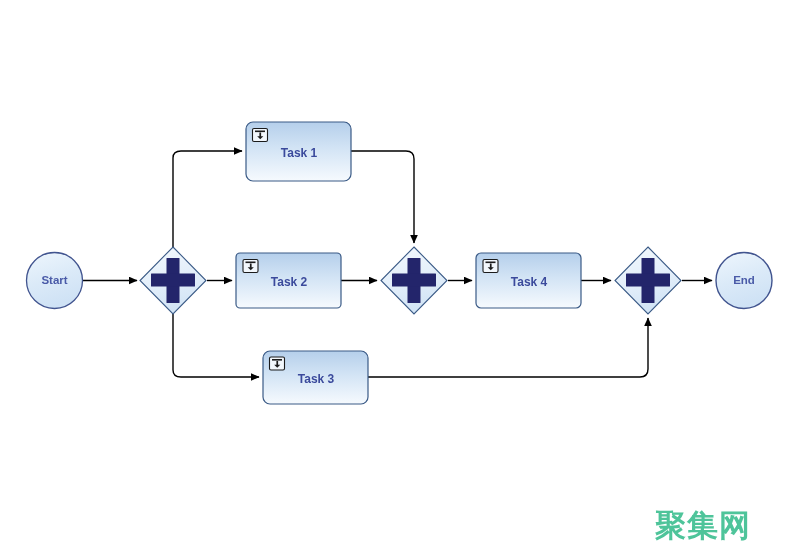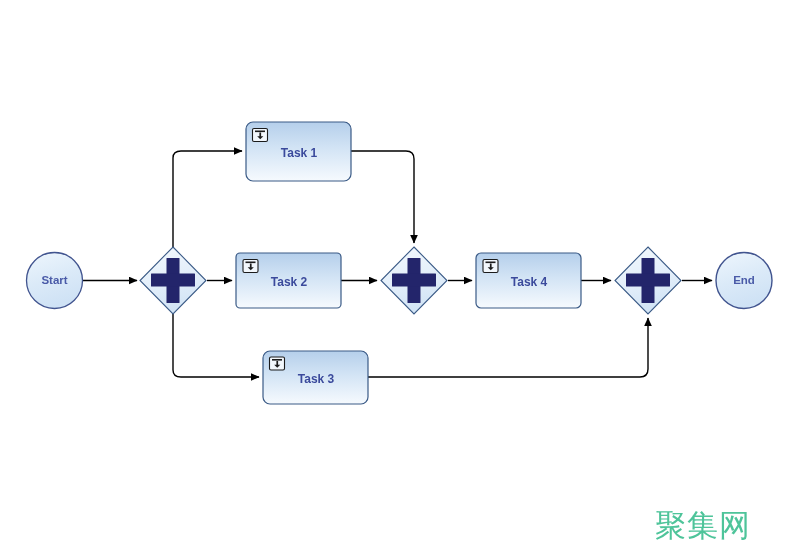--- a/index.html
+++ b/index.html
@@ -42,21 +42,21 @@
     text-anchor: middle;
     dominant-baseline: middle;
     pointer-events: none;
   }
   .watermark-text {
     position: absolute;
     right: 58px;
     bottom: 10px;
     font-family: "DejaVu Sans", sans-serif;
     font-size: 31px;
-    font-weight: normal;
+    font-weight: bold;
     color: #4ec49a;
     letter-spacing: 1px;
     line-height: 1;
     user-select: none;
   }
   .flow-line {
     fill: none;
     stroke: #000000;
     stroke-width: 1.4;
   }

